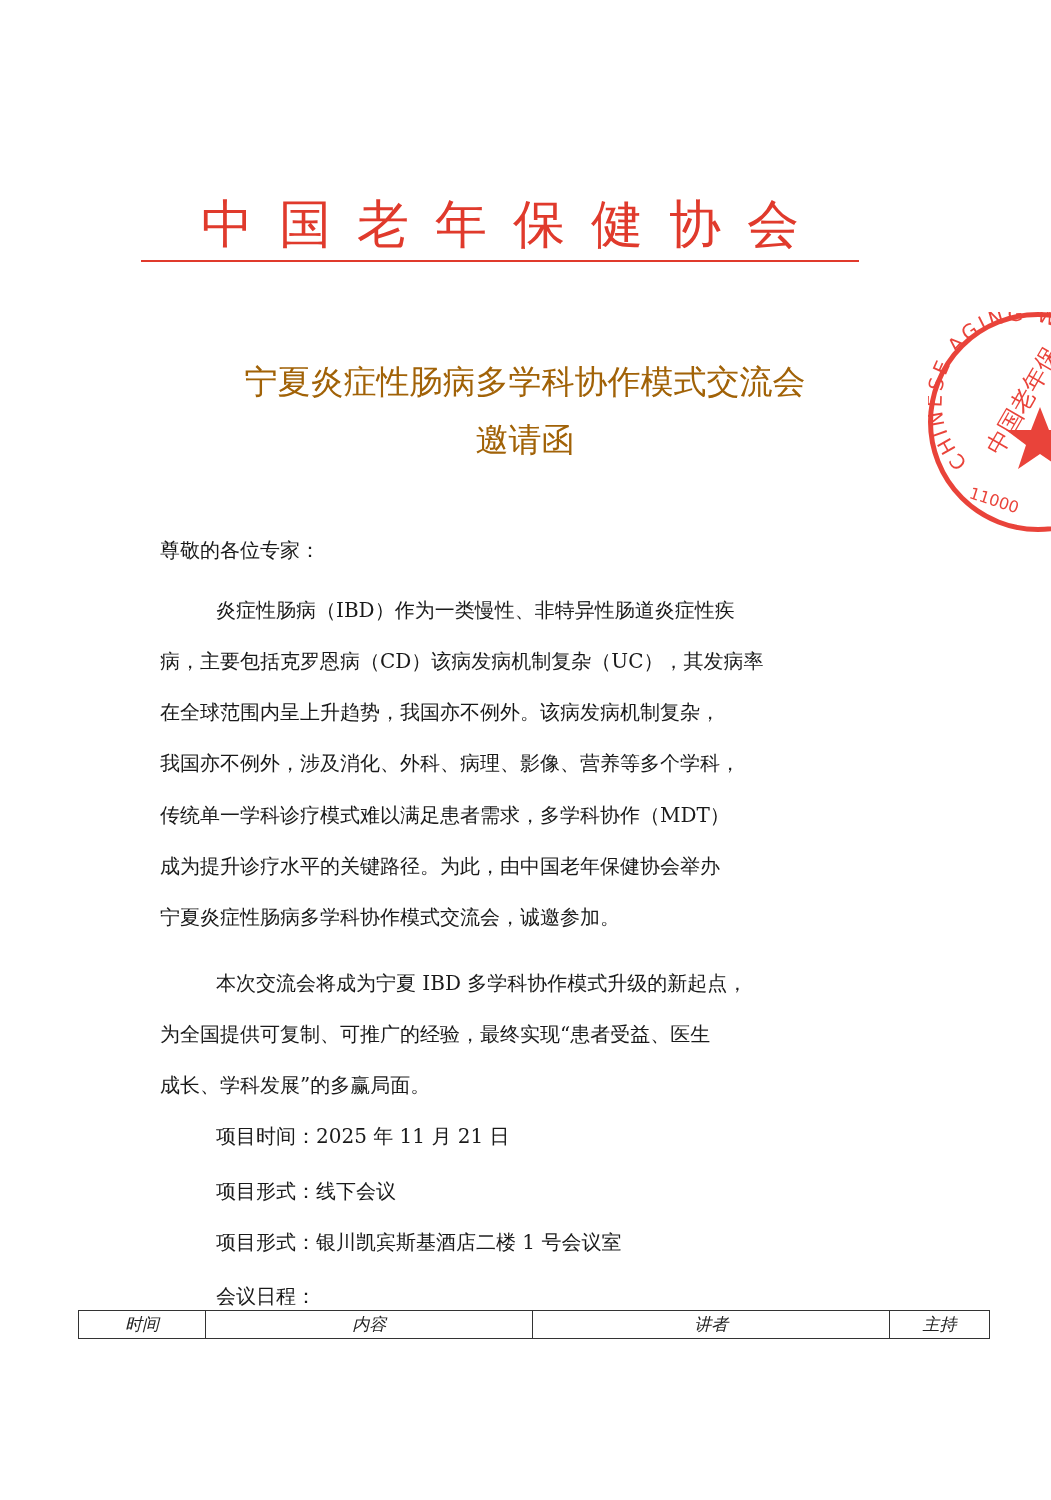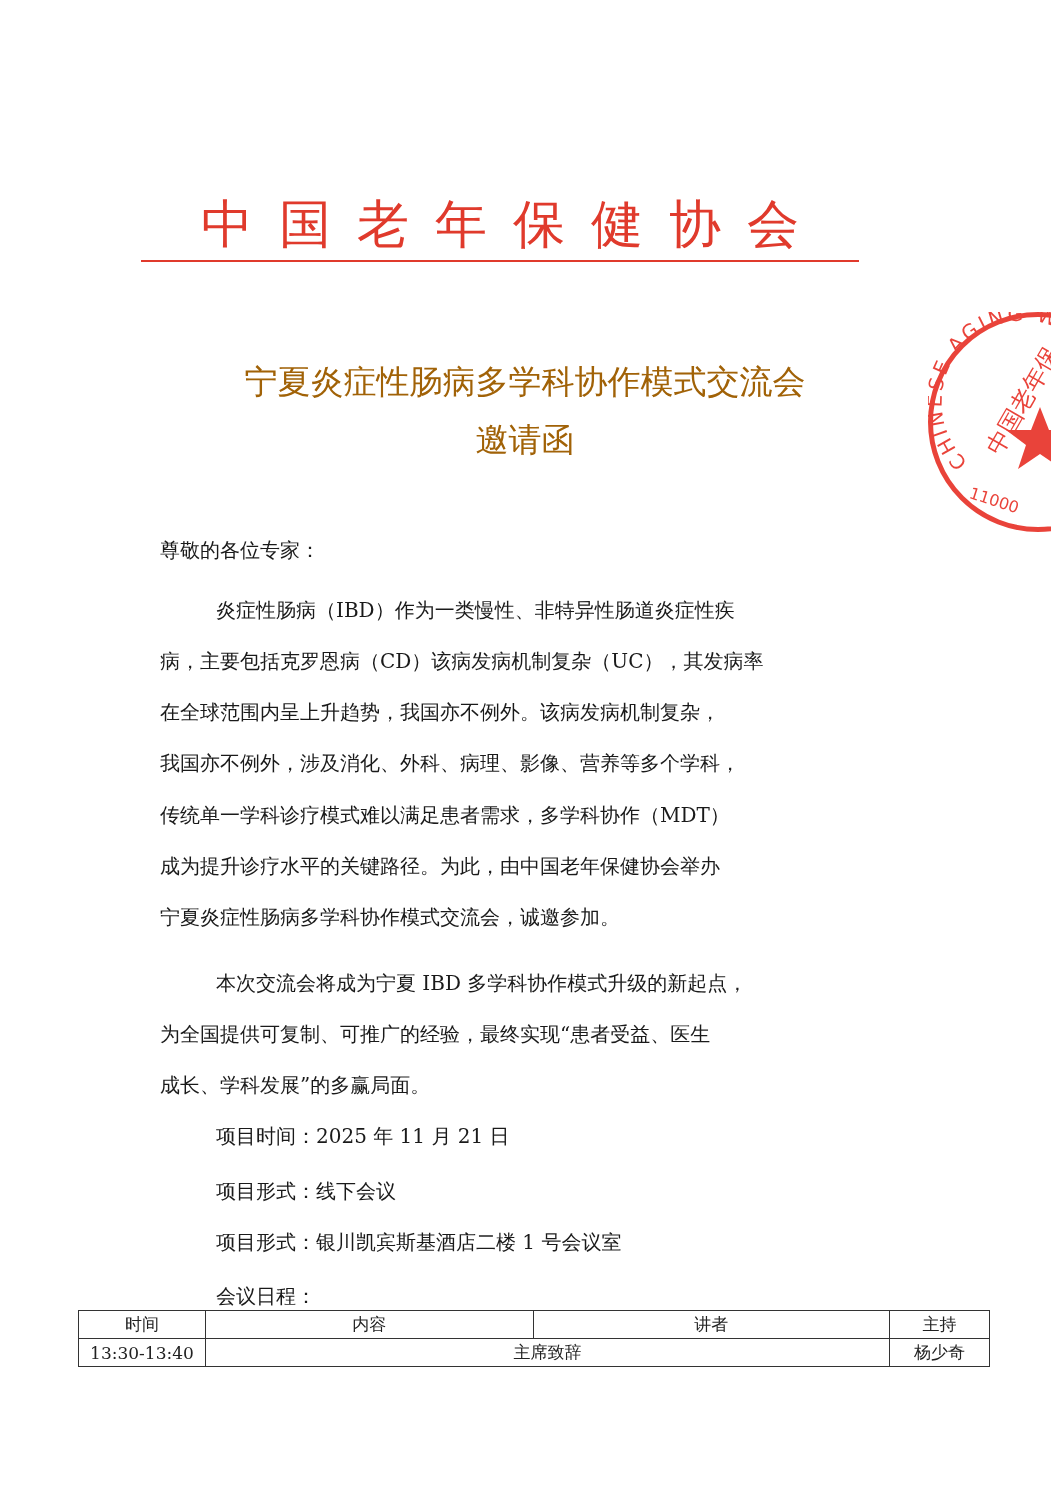--- a/index.html
+++ b/index.html
@@ -78,20 +78,21 @@
       border-collapse: collapse;
       font-size: 17px;
       color: #222;
     }
     .schedule-table td, .schedule-table th {
       border: 1.5px solid #333;
       height: 27px;
       padding: 0;
       text-align: center;
       font-weight: normal;
+      font-style: italic;
     }
   </style>
 </head>
 <body>
 
 <div class="org-header">中国老年保健协会</div>
 <div class="red-rule"></div>
 
 <div class="seal">
   <svg width="220" height="220" viewBox="0 0 220 220">
@@ -146,19 +147,14 @@
     <col style="width:357px">
     <col style="width:100px">
   </colgroup>
   <tbody>
       <tr>
     <th>时间</th>
     <th>内容</th>
     <th>讲者</th>
     <th>主持</th>
   </tr>
-  <tr>
-    <td>13:30-13:40</td>
-    <td colspan="2">主席致辞</td>
-    <td>杨少奇</td>
-  </tr>
 </tbody>
   </table>
 
 </body></html>

